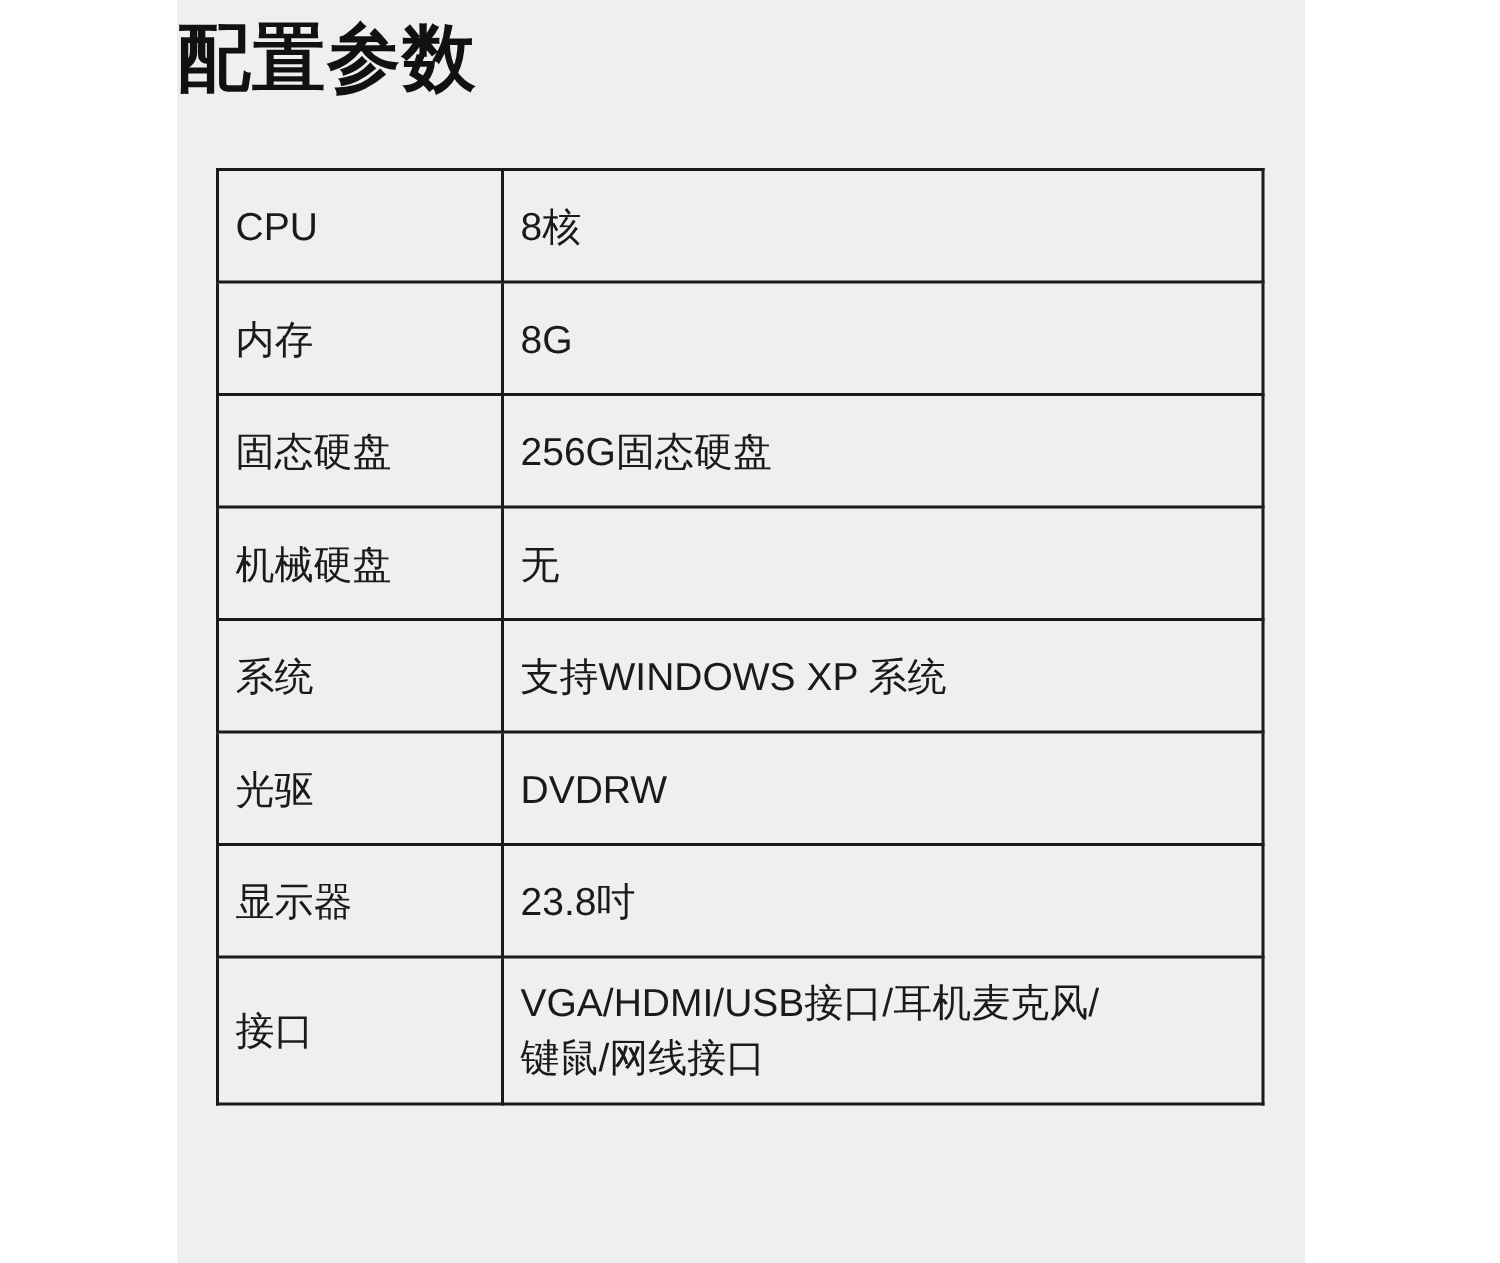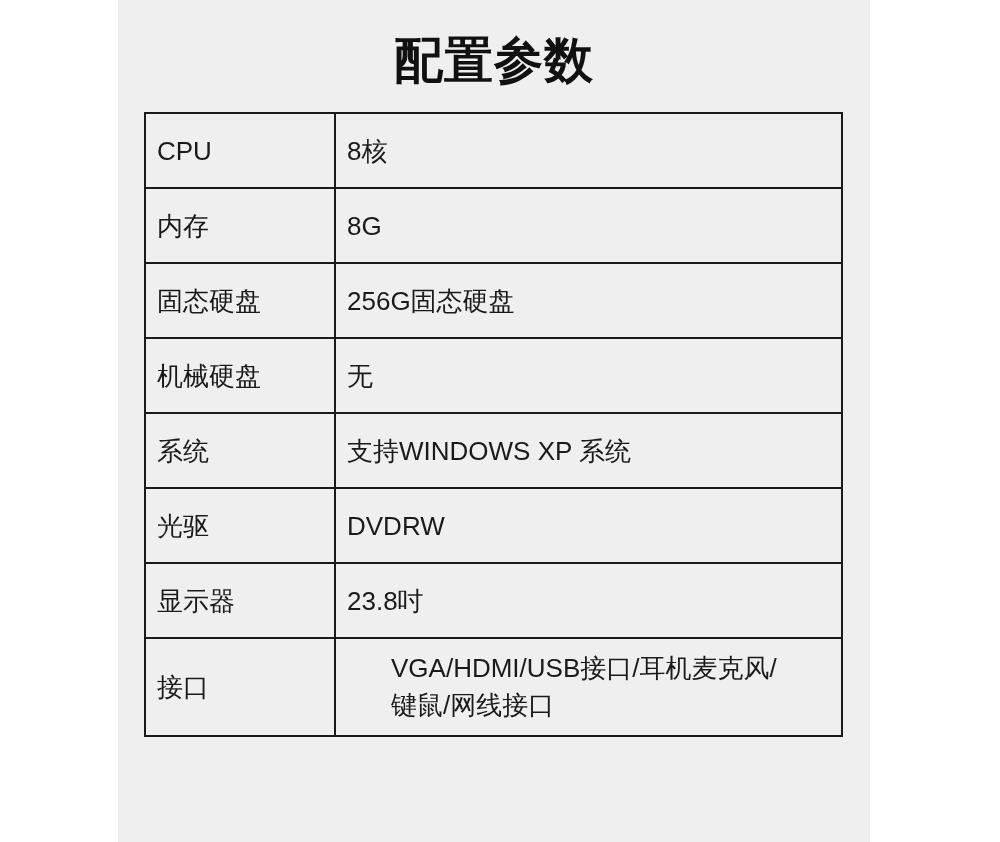--- a/index.html
+++ b/index.html
@@ -29,28 +29,27 @@
     width: 752px;
     height: 842px;
     background: #efefef;
   }
 
   #title {
     position: absolute;
     left: 0;
     top: 8px;
     width: 752px;
-    text-align: center;
+    text-align: left;
     font-size: 49px;
     font-weight: bold;
     line-height: 62px;
     color: #111111;
     letter-spacing: 1px;
     white-space: nowrap;
-    margin-top: 21px;
   }
 
   #spec-table {
     position: absolute;
     left: 26px;          
     top: 112px;
     width: 699px;        
     border-collapse: collapse;
     table-layout: fixed;
     background: #efefef;
@@ -83,21 +82,20 @@
   }
 
   
   tr.multiline td.k,
   tr.multiline td.v {
     padding-top: 8px;
     padding-bottom: 8px;
   }
   tr.multiline td.v .line {
     line-height: 37px;
-    margin-left: 44px;
   }
 </style>
 </head>
 <body>
 
 <div id="page">
   <div id="panel">
 
     <div id="title">配置参数</div>
 

